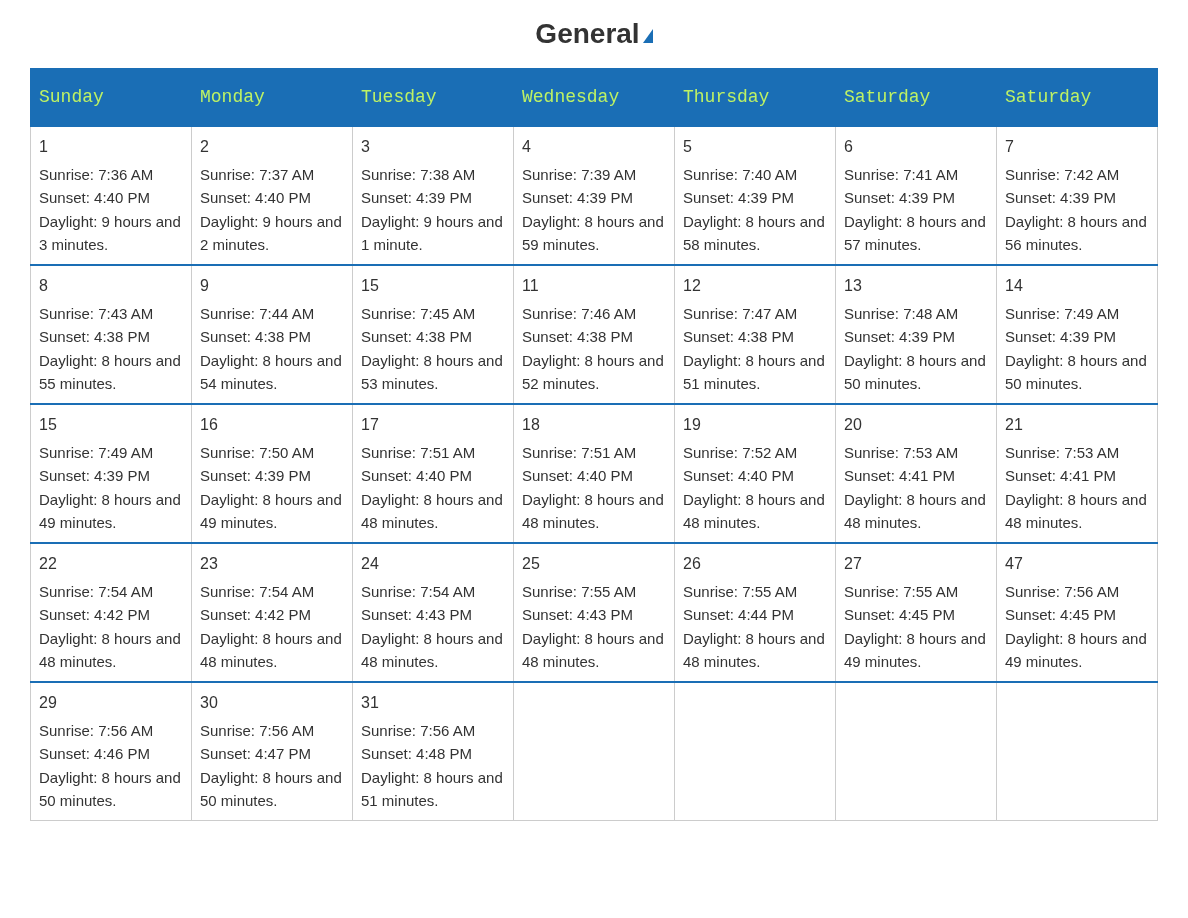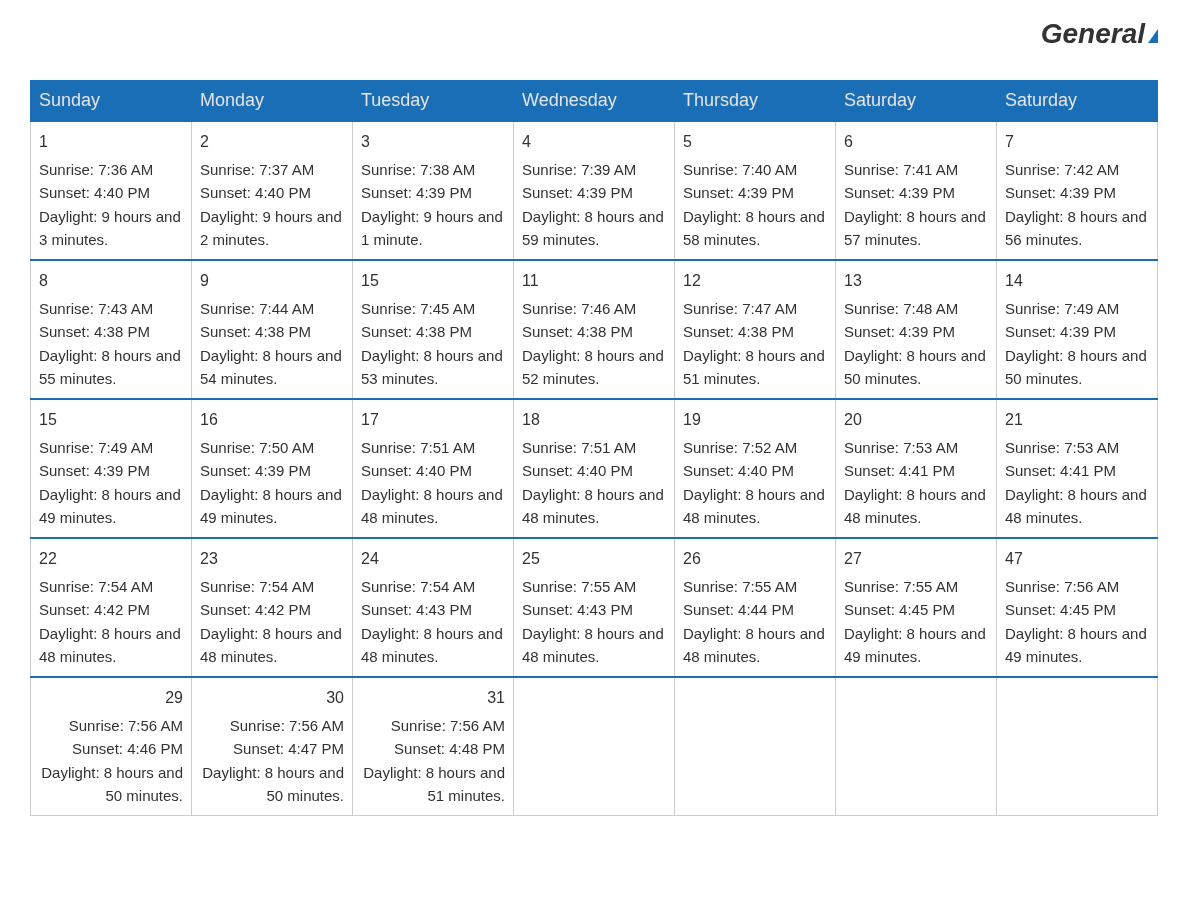--- a/index.html
+++ b/index.html
@@ -6,24 +6,23 @@
     body {
       font-family: Arial, sans-serif;
       background: #fff;
       color: #333;
       width: 1188px;
       min-height: 918px;
       padding: 20px 30px;
     }
     .header {
       display: flex;
-      justify-content: flex-end;
+      justify-content: center;
       align-items: flex-start;
-      margin-bottom: 32px;
-      font-style: italic;
+      margin-bottom: 20px;
     }
     .logo {
       display: flex;
       flex-direction: column;
       align-items: flex-start;
     }
     .logo-text {
       font-size: 28px;
       font-weight: bold;
       color: #333;
@@ -49,26 +48,27 @@
       color: #444;
       margin-top: 4px;
     }
     table {
       width: 100%;
       border-collapse: collapse;
       table-layout: fixed;
     }
     thead tr th {
       background-color: #1a6eb5;
-      color: #e5e5e5;
+      color: #bef264;
       font-size: 18px;
       font-weight: normal;
-      padding: 9px 8px;
+      padding: 18px 8px;
       text-align: left;
       border: 1px solid #1a6eb5;
+      font-family: Liberation Mono, monospace;
     }
     tbody tr td {
       vertical-align: top;
       padding: 8px 8px;
       border: 1px solid #ccc;
       border-top: 2px solid #1a6eb5;
       font-size: 13px;
       line-height: 1.5;
       min-height: 110px;
       height: 130px;
@@ -80,21 +80,20 @@
       display: block;
     }
     tbody tr td .day-info {
       font-size: 15px;
       color: #333;
       line-height: 1.55;
     }
     tbody tr:last-child td {
       min-height: 90px;
       height: 110px;
-      text-align: right;
     }
   </style>
 </head>
 <body>
 
 <div class="header">
   <div class="logo">
     <div class="logo-text">General<span style="display:inline-block;width:0;height:0;border-left:10px solid transparent;border-right:0px solid transparent;border-top:0px solid transparent;border-bottom:14px solid #1a6eb5;margin-left:3px;vertical-align:middle;"></span>
     </div>
     <div class="logo-line2"></div>

